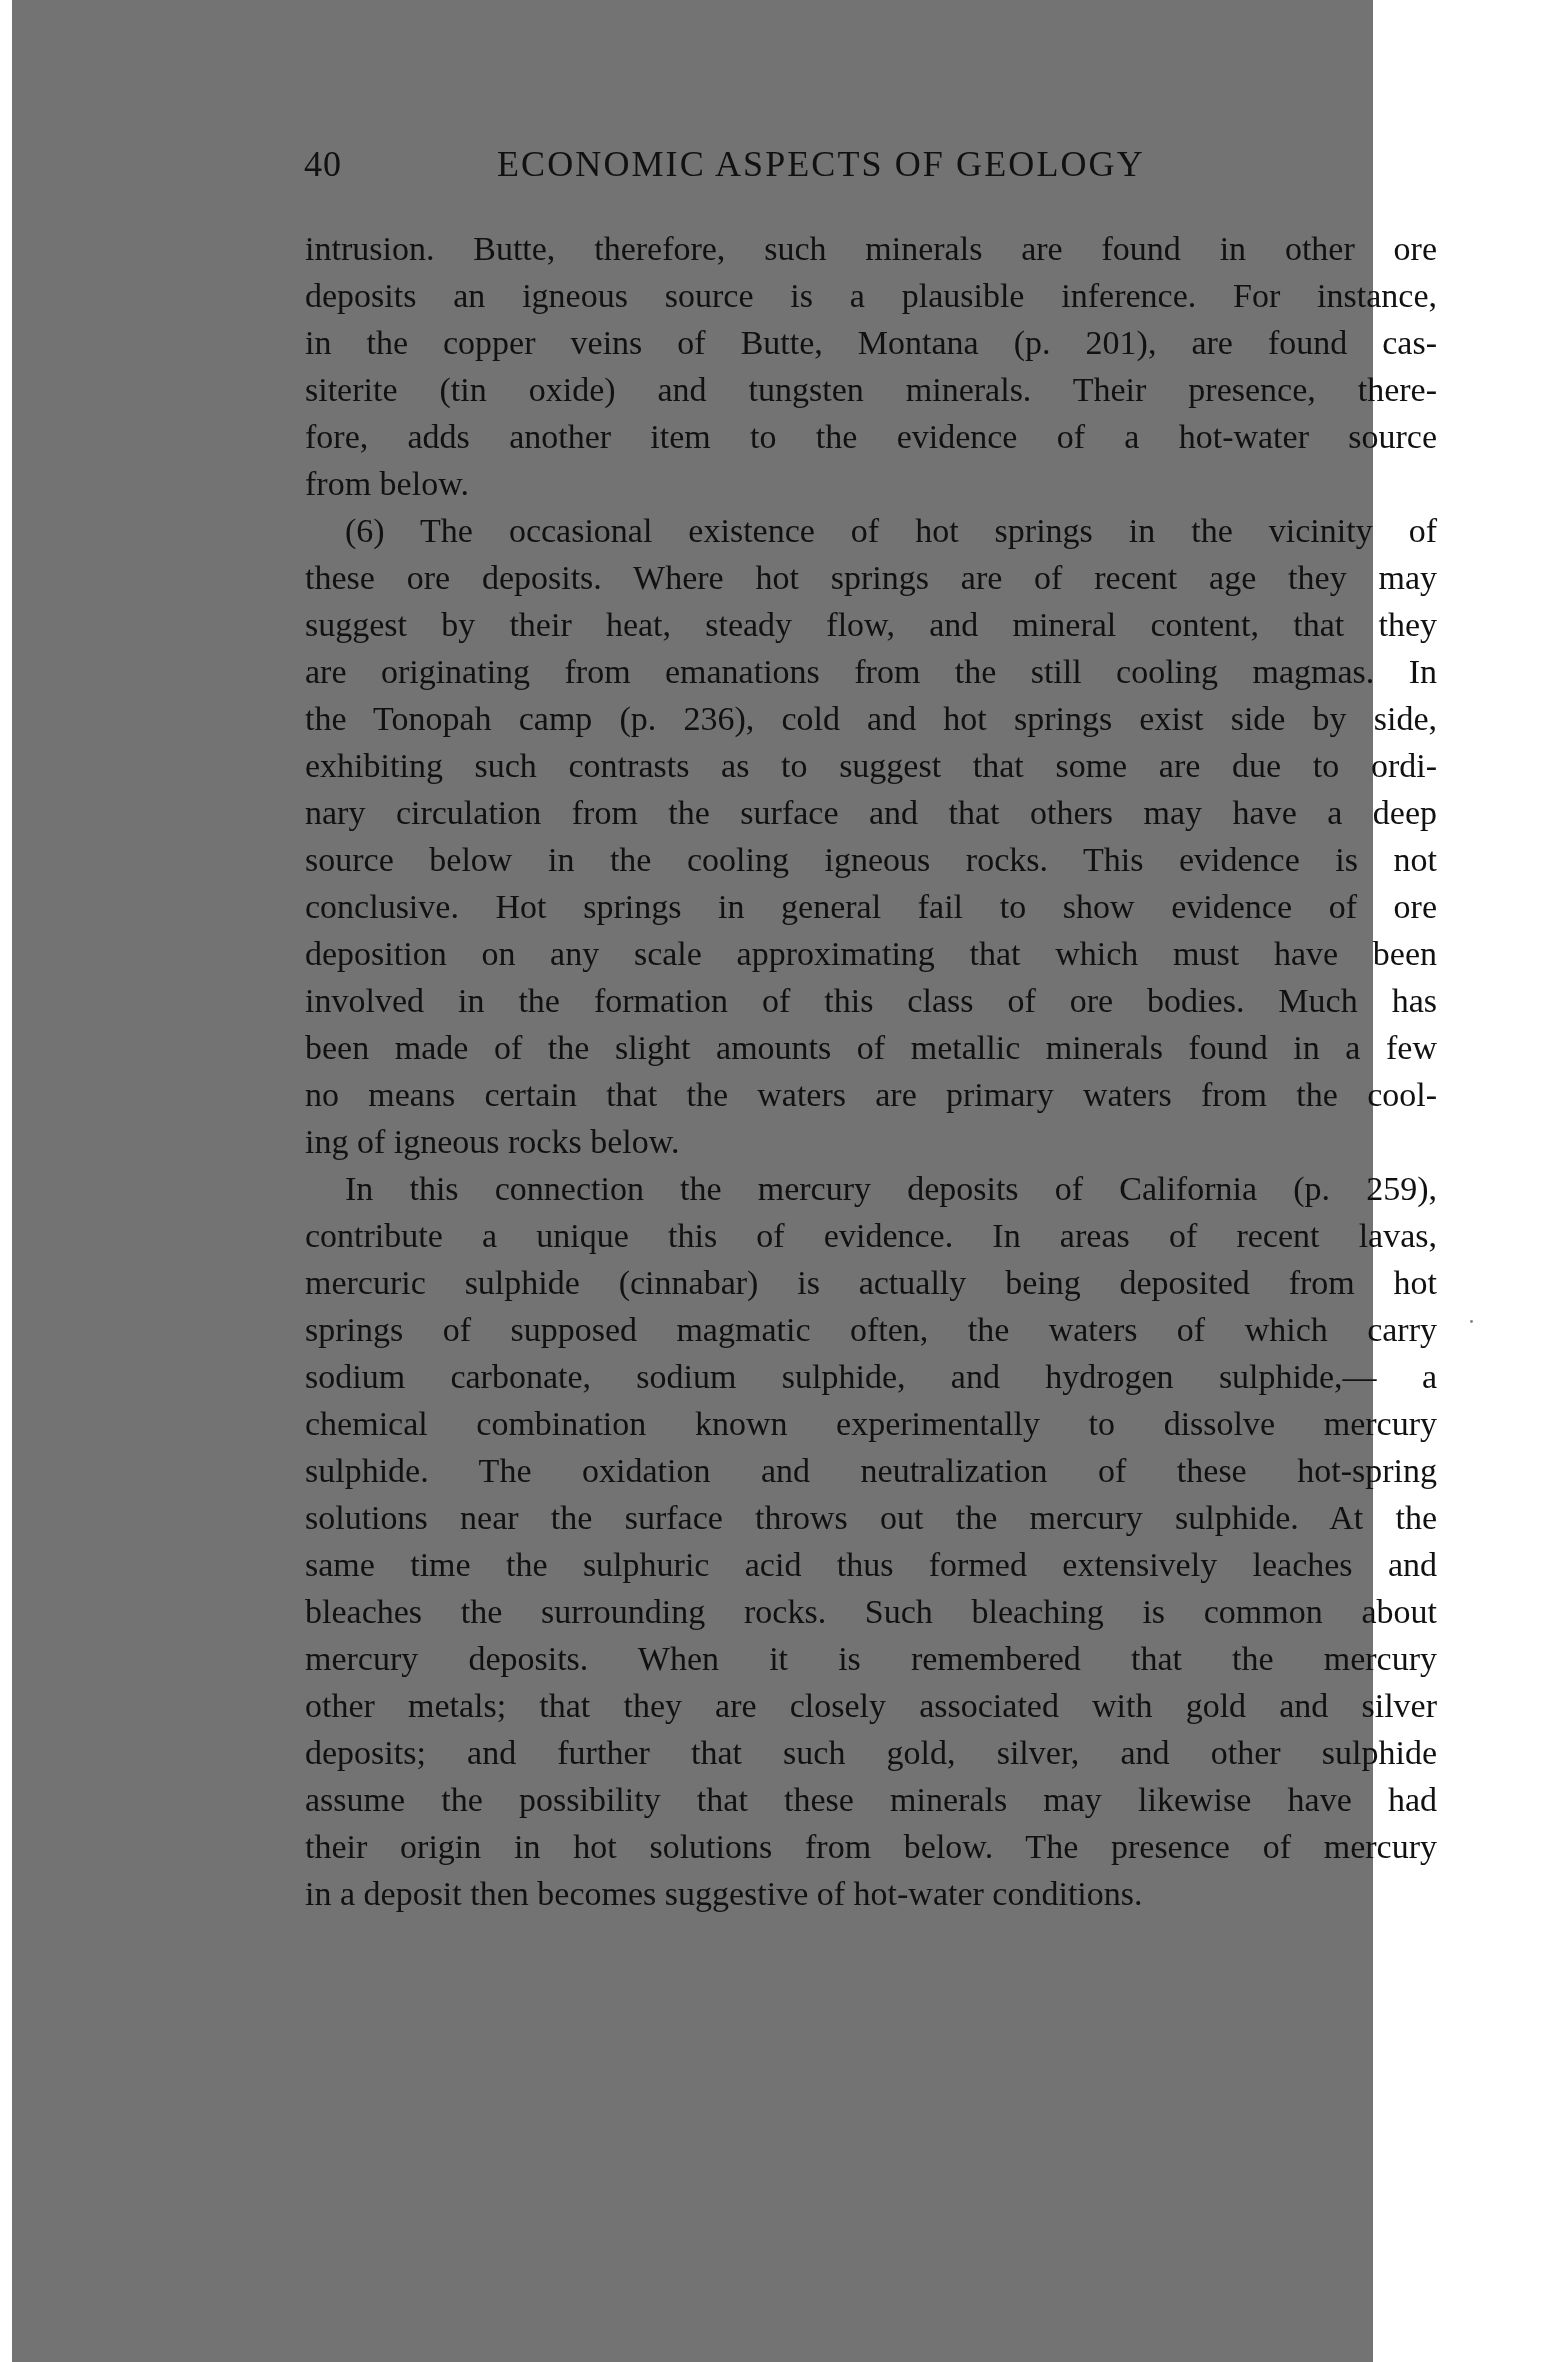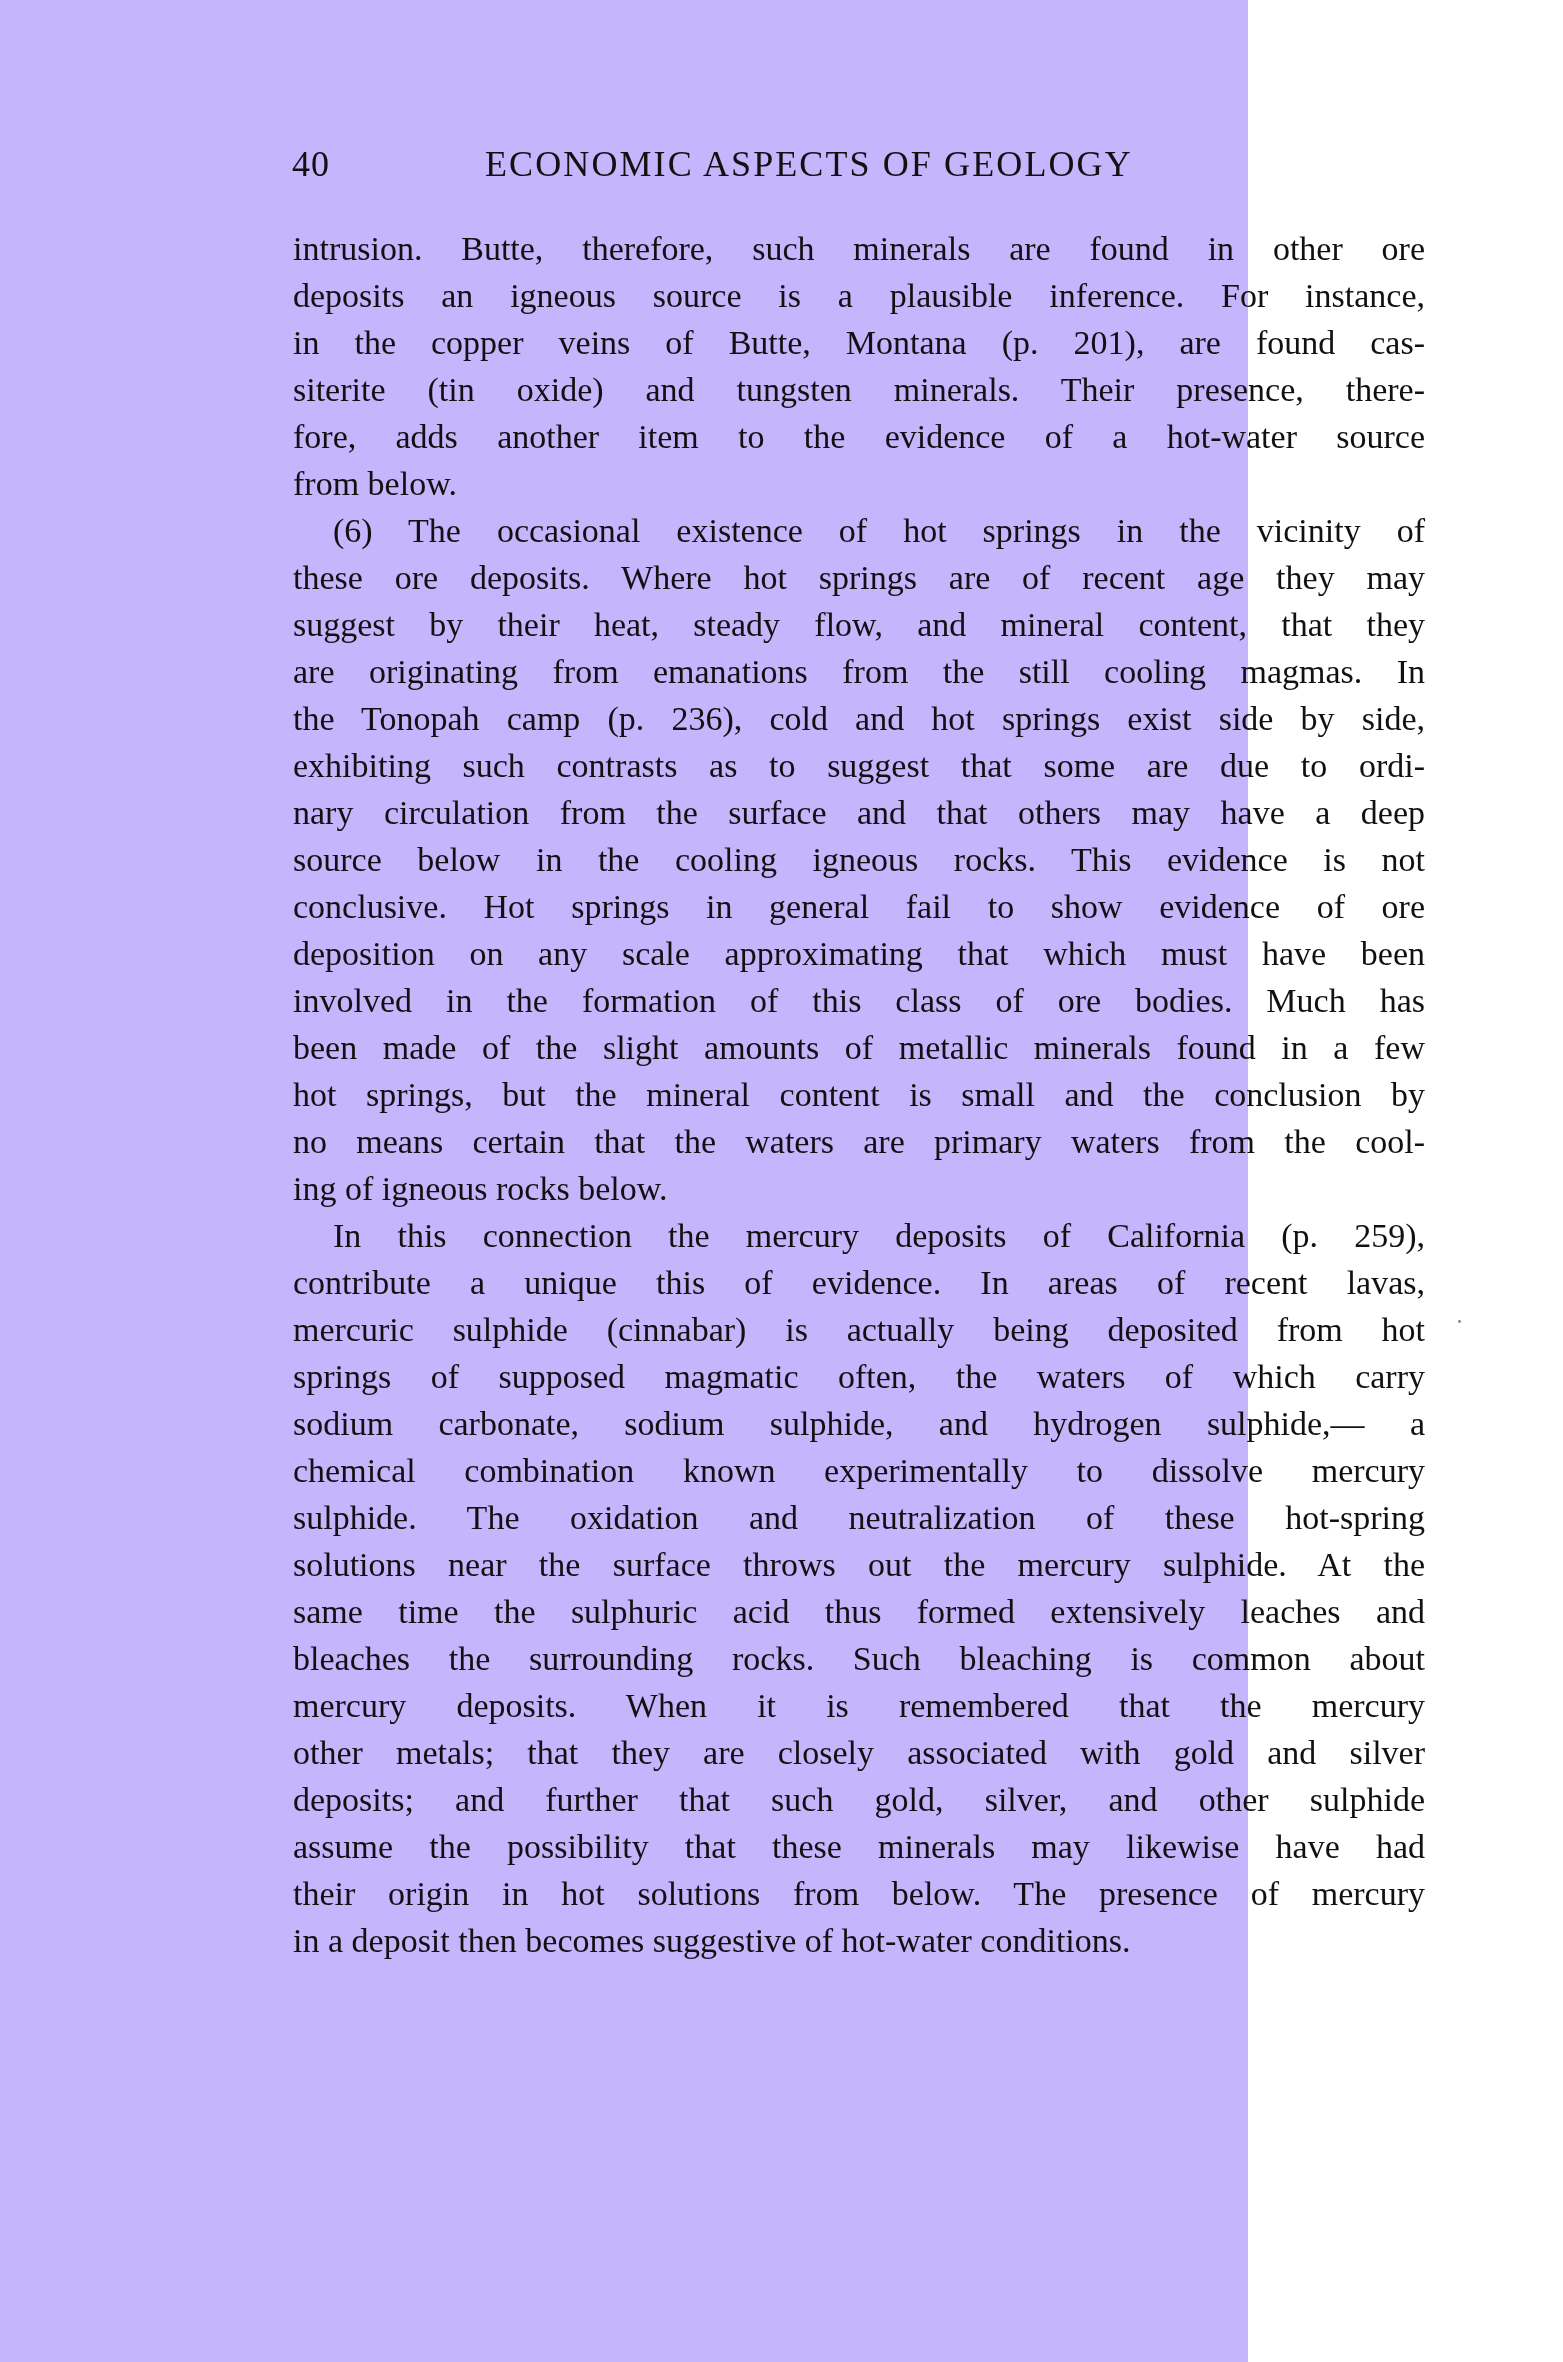--- a/index.html
+++ b/index.html
@@ -10,24 +10,24 @@
   body {
     width: 1564px;
     height: 2363px;
     position: relative;
     overflow: hidden;
     font-family: "DejaVu Serif", "Liberation Serif", serif;
     color: #111111;
   }
   .page {
     position: absolute;
-    left: 0; top: 0;
-    width: 1248px;
+    left: 12px; top: 0;
+    width: 1361px;
     height: 2363px;
-    background: #c4b5fd;
+    background: #737373;
   }
   .running-head {
     position: absolute;
     top: 143px;
     left: 292px;
     width: 1132px;
     height: 42px;
     font-family: "Liberation Serif", "DejaVu Serif", serif;
     font-size: 36px;
     line-height: 42px;
@@ -105,21 +105,20 @@
       <span class="line">suggest by their heat, steady flow, and mineral content, that they</span>
       <span class="line">are originating from emanations from the still cooling magmas.  In</span>
       <span class="line">the Tonopah camp (p. 236), cold and hot springs exist side by side,</span>
       <span class="line">exhibiting such contrasts as to suggest that some are due to ordi-</span>
       <span class="line">nary circulation from the surface and that others may have a deep</span>
       <span class="line">source below in the cooling igneous rocks.  This evidence is not</span>
       <span class="line">conclusive.  Hot springs in general fail to show evidence of ore</span>
       <span class="line">deposition on any scale approximating that which must have been</span>
       <span class="line">involved in the formation of this class of ore bodies.  Much has</span>
       <span class="line">been made of the slight amounts of metallic minerals found in a few</span>
-      <span class="line">hot springs, but the mineral content is small and the conclusion by</span>
       <span class="line">no means certain that the waters are primary waters from the cool-</span>
       <span class="line last">ing of igneous rocks below.</span>
     </div>
 
     <div>
       <span class="line indent">In this connection the mercury deposits of California (p. 259),</span>
       <span class="line">contribute a unique this of evidence.  In areas of recent lavas,</span>
       <span class="line">mercuric sulphide (cinnabar) is actually being deposited from hot</span>
       <span class="line">springs of supposed magmatic often, the waters of which carry</span>
       <span class="line">sodium carbonate, sodium sulphide, and hydrogen sulphide,— a</span>

